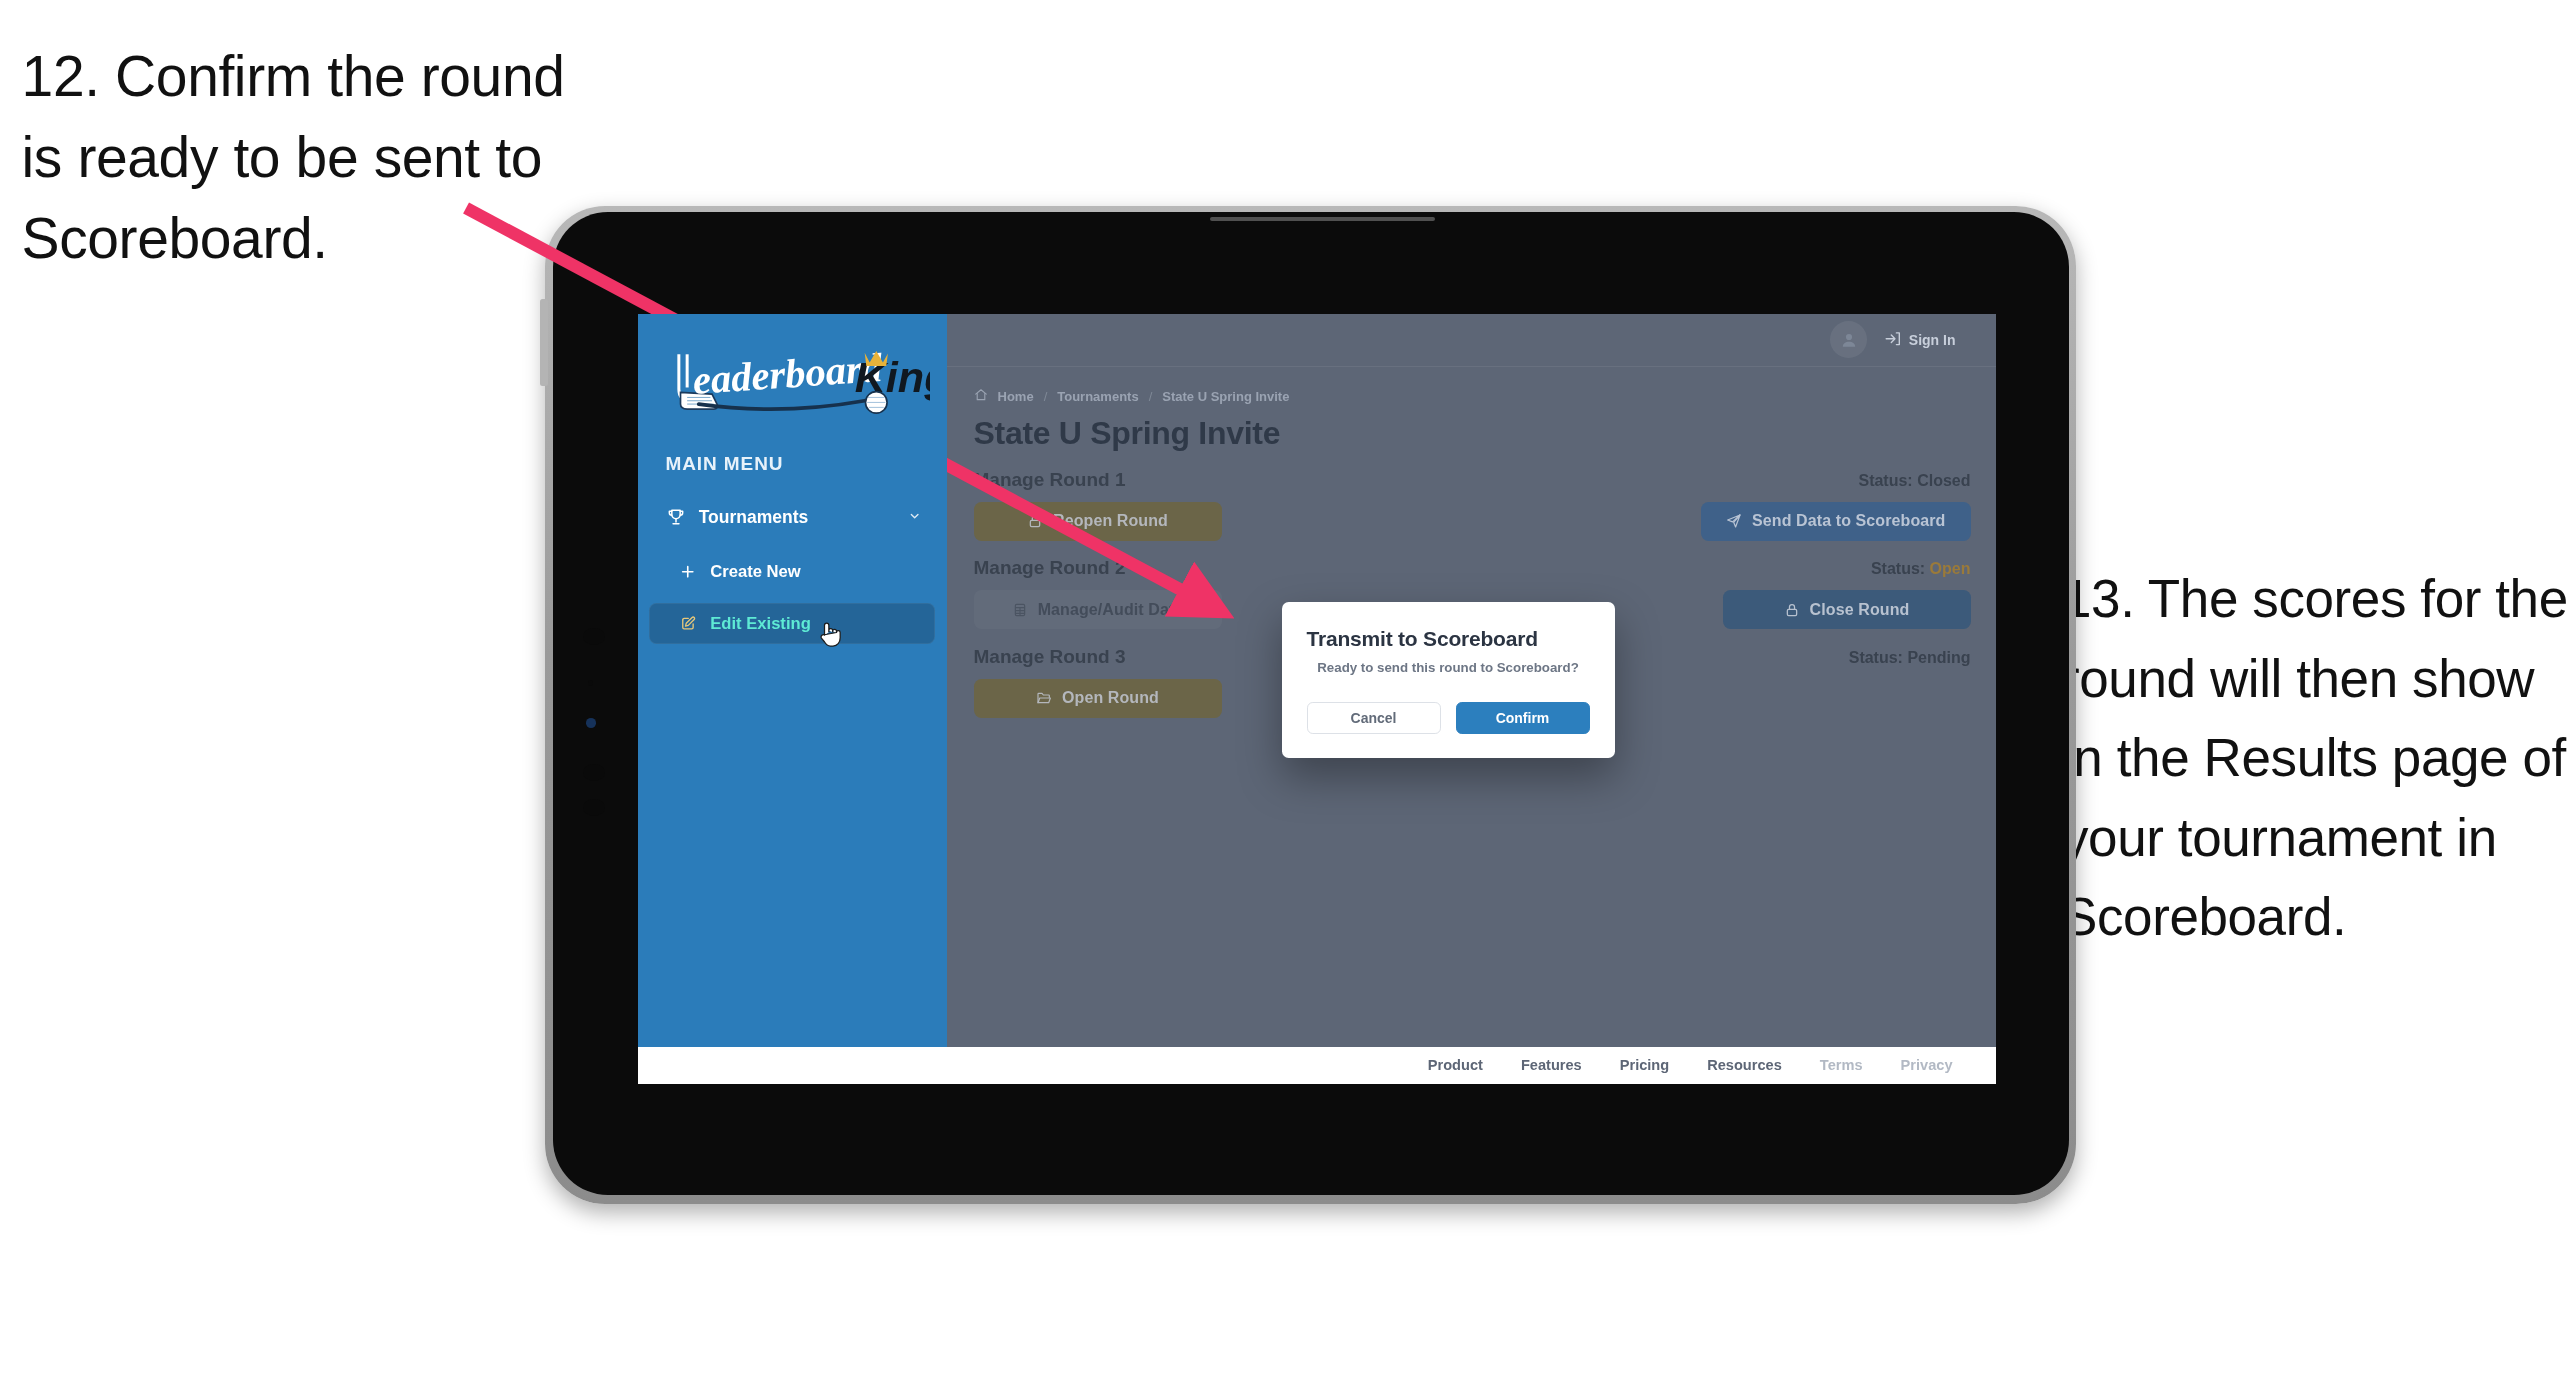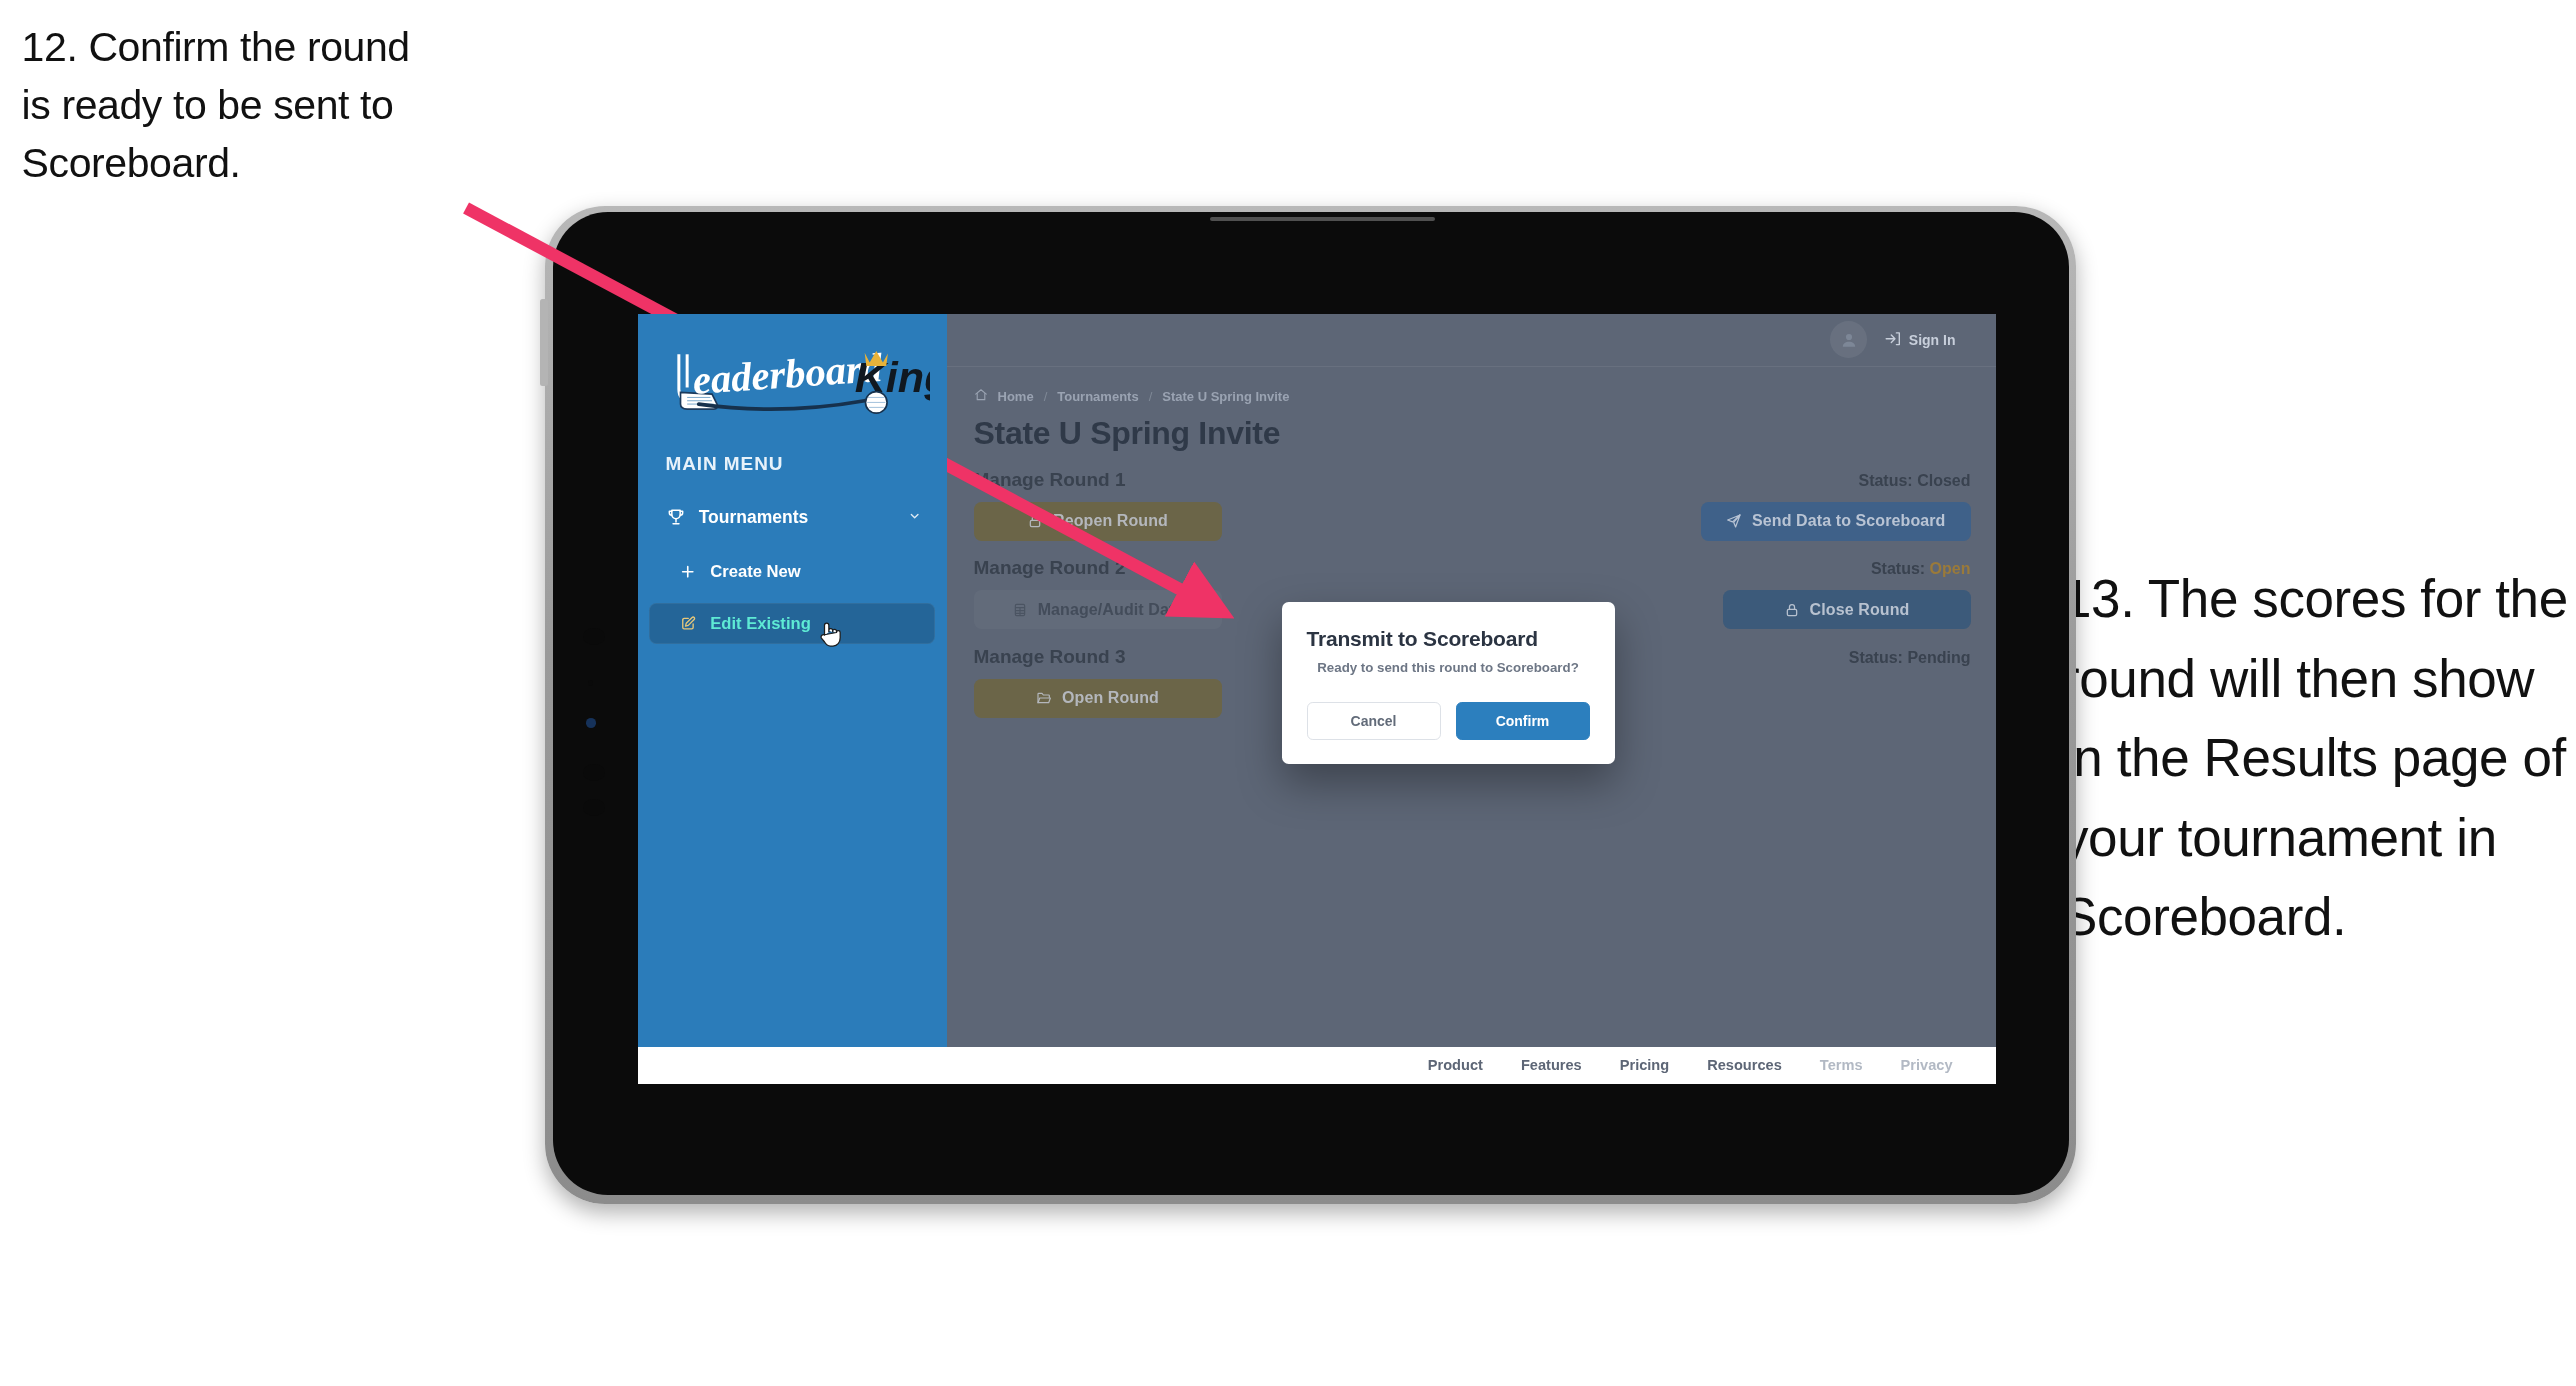--- a/index.html
+++ b/index.html
@@ -19,23 +19,23 @@
   
   .callout {
     position: absolute;
     color: #111111;
     font-family: "Liberation Sans", sans-serif;
     font-weight: 400;
     letter-spacing: -0.4px;
   }
   #callout-left {
     left: 21.6px;
-    top: 18px;
+    top: 36px;
     width: 632px;
-    font-size: 41px;
+    font-size: 57px;
     line-height: 1.42;
   }
   #callout-right {
     left: 2062px;
     top: 559px;
     width: 516px;
     font-size: 53px;
     line-height: 1.50;
   }
   .callout b { font-weight: 400; }
@@ -356,21 +356,21 @@
     margin-top: 9.2px;
     text-align: center;
   }
   #modal-actions {
     display: flex;
     gap: 15px;
     margin-top: 27px;
   }
   .modal-btn {
     flex: 1;
-    height: 38px;
+    height: 32px;
     border-radius: 5.8px;
     font-size: 14px;
     font-weight: 700;
     display: flex;
     align-items: center;
     justify-content: center;
     box-sizing: border-box;
   }
   #modal-cancel-button {
     background: #ffffff;

